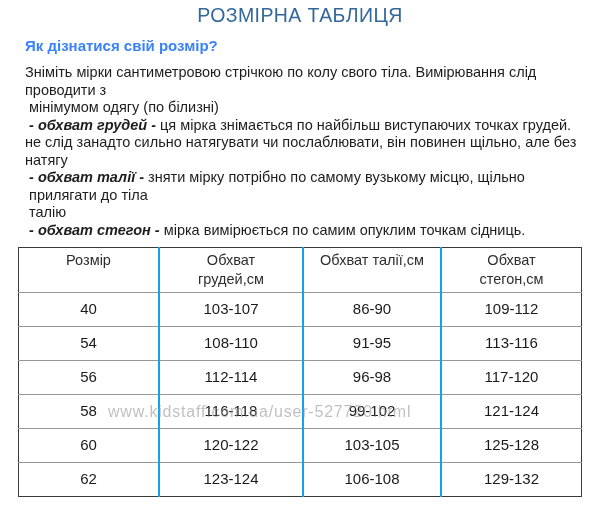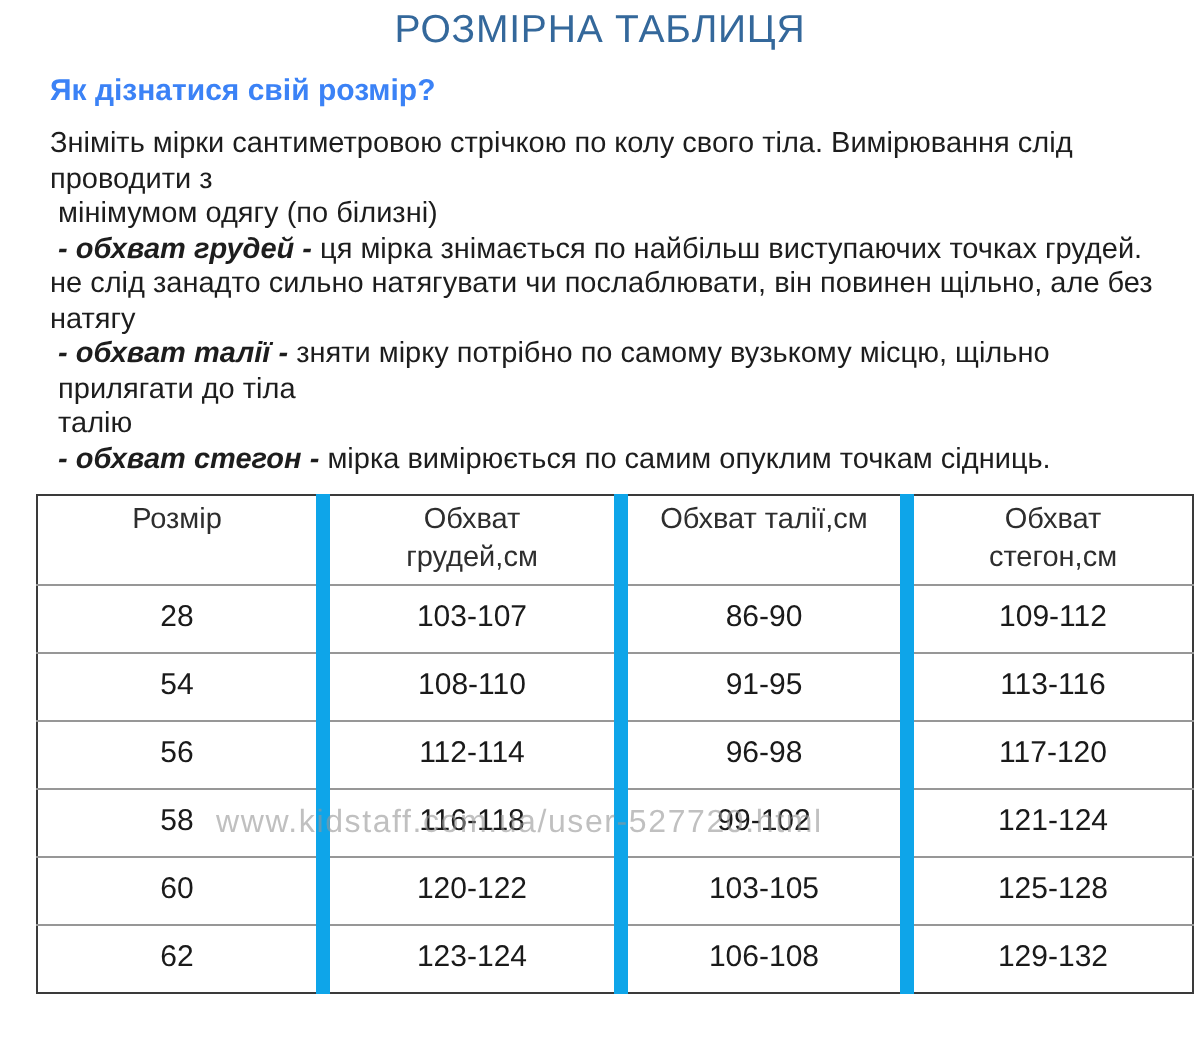--- a/index.html
+++ b/index.html
@@ -36,21 +36,21 @@
   .ln { white-space: pre; }
   .term { font-weight: bold; font-style: italic; margin-top: 40px; }
 
   .size-table {
     margin: 8px 0 0 18px;
     border-collapse: collapse;
     table-layout: fixed;
     border: 1px solid #3a3a3a;
   }
   .size-table th, .size-table td {
-    border-left: 7px solid #0ea5e9;
+    border-left: 2px solid #0ea5e9;
     text-align: center;
     overflow: hidden;
   }
   .size-table th:first-child, .size-table td:first-child { border-left: none; }
   .size-table th {
     height: 40px;
     vertical-align: top;
     padding-top: 3px;
     font-weight: 400;
     font-size: 14.5px;
@@ -108,21 +108,21 @@
       <th class="col-size">Розмір</th>
       <th class="col-chest">Обхват
 грудей,см</th>
       <th class="col-waist">Обхват талії,см</th>
       <th class="col-hips">Обхват
 стегон,см</th>
     </tr>
   </thead>
   <tbody>
     <tr>
-      <td>28</td>
+      <td>40</td>
       <td>103-107</td>
       <td>86-90</td>
       <td>109-112</td>
     </tr>
     <tr>
       <td>54</td>
       <td>108-110</td>
       <td>91-95</td>
       <td>113-116</td>
     </tr>

